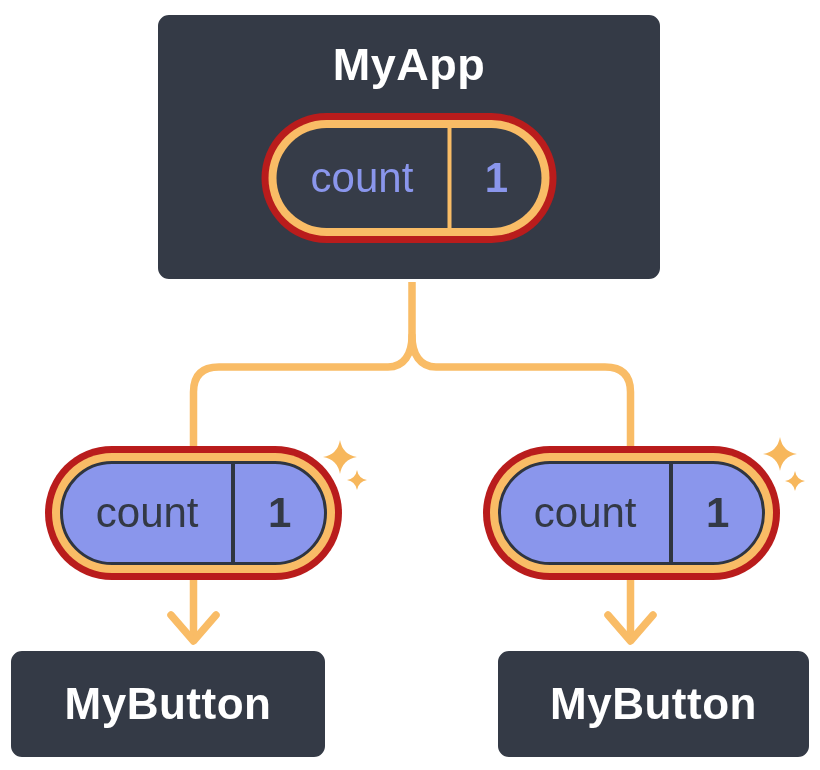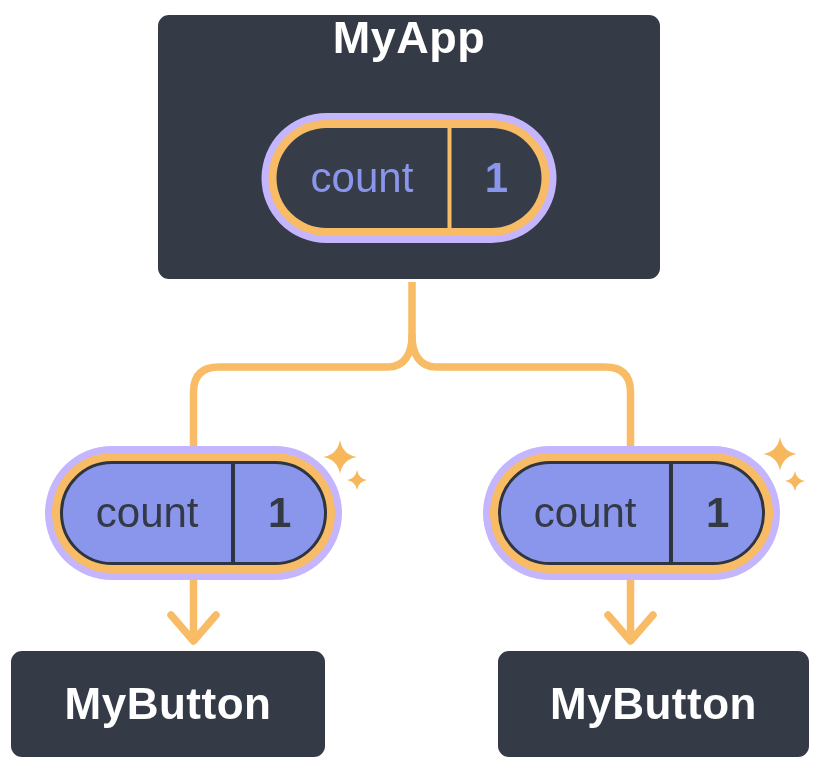--- a/index.html
+++ b/index.html
@@ -11,31 +11,31 @@
   .overlay{position:absolute;left:0;top:0;z-index:1;}
   .wire{fill:none;stroke-width:7.5;stroke-linecap:round;stroke-linejoin:round;}
 
   .node{
     position:absolute;z-index:2;box-sizing:border-box;
     background:#343A46;border:3px solid #FFFFFF;border-radius:14px;
   }
   .node-title{color:#FFFFFF;font-weight:600;letter-spacing:0.5px;}
 
   .app{left:155px;top:12px;width:508px;height:270px;}
-  .app .node-title{text-align:center;font-size:45px;line-height:1.0;}
+  .app .node-title{margin-top:27px;text-align:center;font-size:45px;line-height:1.0;}
 
   .btn{display:flex;align-items:center;justify-content:center;}
   .btn .node-title{font-size:44px;margin:12px;}
   .btn-left{left:8px;top:648px;width:320px;height:112px;}
   .btn-right{left:495px;top:648px;width:317px;height:112px;}
 
   
   .pill{
     position:absolute;z-index:2;box-sizing:border-box;
-    background:#c4b5fd;border-radius:999px;padding:7px;
+    background:#b91c1c;border-radius:999px;padding:7px;
   }
   .pill-mid{box-sizing:border-box;height:100%;background:#F9BC66;border-radius:999px;padding:8px;}
   .pill-inner{
     box-sizing:border-box;height:100%;border-radius:999px;
     display:flex;align-items:stretch;overflow:hidden;
   }
   .pill.dark{left:50%;transform:translateX(-50%);top:98px;width:295px;height:130px;}
   .pill.dark .pill-inner{background:#363C48;}
   .pill.dark .cell{color:#8A96EC;}
   .pill.dark .divider{background:#F9BC66;}

